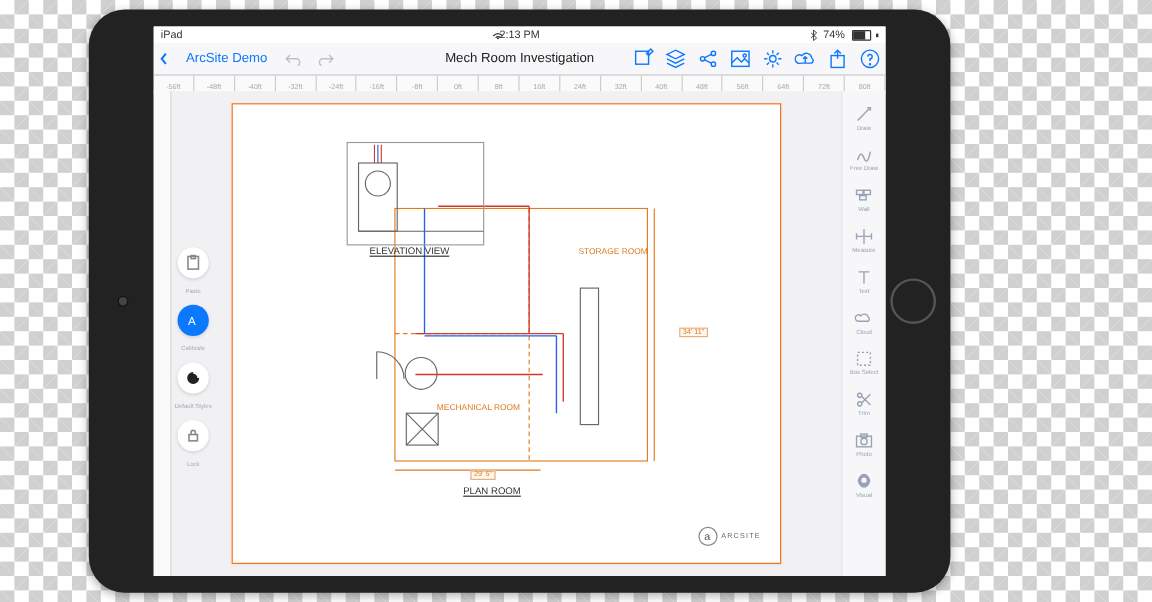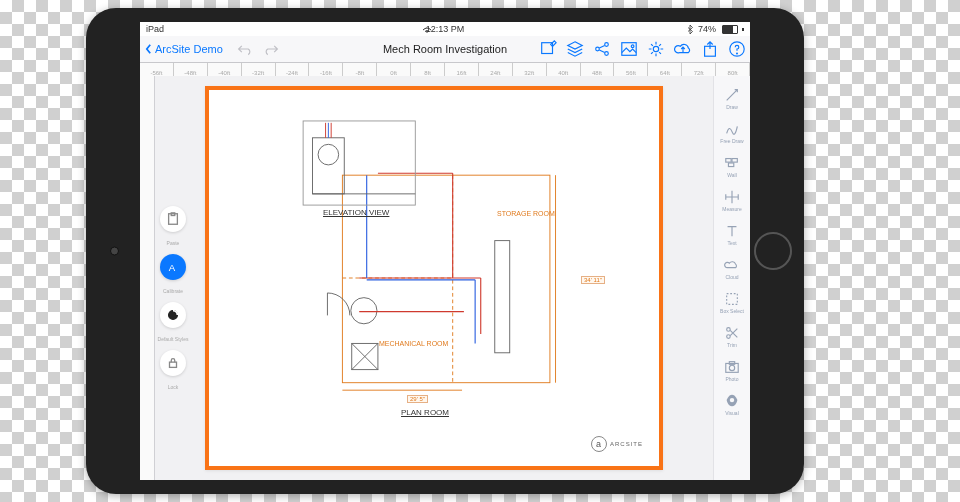--- a/index.html
+++ b/index.html
@@ -8,50 +8,50 @@
     position:absolute;inset:0;
     background-image:
       linear-gradient(45deg,#d0d0d0 25%,transparent 25%),
       linear-gradient(-45deg,#d0d0d0 25%,transparent 25%),
       linear-gradient(45deg,transparent 75%,#d0d0d0 75%),
       linear-gradient(-45deg,transparent 75%,#d0d0d0 75%);
     background-size:24px 24px;
     background-position:0 0,0 12px,12px -12px,-12px 0;
   }
   .ipad{
-    position:absolute;left:86px;top:8px;width:718px;height:486px;
+    position:absolute;left:74px;top:8px;width:718px;height:486px;
     border-radius:30px;background:#222;
     box-shadow:0 2px 8px rgba(0,0,0,.3);
   }
   .cam{position:absolute;left:24px;top:50%;transform:translateY(-50%);width:7px;height:7px;border-radius:50%;background:#444;border:1px solid #111;}
   .home{position:absolute;right:12px;top:50%;transform:translateY(-50%);width:34px;height:34px;border-radius:50%;background:#222;border:2px solid #555;}
   .screen{position:absolute;left:54px;top:14px;right:54px;bottom:14px;background:#fff;overflow:hidden;}
   
   .status{height:14px;background:#fff;font-size:9px;color:#333;display:flex;align-items:center;justify-content:space-between;padding:0 6px;}
   .status .mid{position:absolute;left:50%;transform:translateX(-50%);}
   .status .right{display:flex;align-items:center;gap:5px;}
   .battery{display:inline-block;width:14px;height:7px;border:1px solid #333;border-radius:1px;position:relative;margin-left:1px;}
   .battery::after{content:"";position:absolute;left:0;top:0;bottom:0;width:74%;background:#333;}
   .battery-tip{display:inline-block;width:2px;height:3px;background:#333;margin-left:-1px;}
   
   .toolbar{height:26px;background:#f7f7f9;border-bottom:1px solid #c8c8cc;display:flex;align-items:center;padding:0 4px;position:relative;}
-  .back{display:flex;align-items:center;color:#0a78ff;font-size:11px;gap:2px;cursor:pointer;}
+  .back{display:flex;align-items:center;color:#0a78ff;font-size:11px;gap:14px;cursor:pointer;}
   .back svg{width:9px;height:12px;stroke:#0a78ff;fill:none;stroke-width:2;}
   .undo-group{display:flex;gap:10px;margin-left:14px;}
   .undo-group svg{width:16px;height:14px;stroke:#c0c0c6;fill:none;stroke-width:1.5;}
   .doc-title{position:absolute;left:50%;transform:translateX(-50%);font-size:11px;color:#222;text-align:right;}
   .tool-icons{margin-left:auto;display:flex;gap:9px;align-items:center;}
   .tool-icons .ic{width:18px;height:18px;stroke:#0a78ff;fill:none;stroke-width:1.3;cursor:pointer;}
   
   .ruler-h{height:14px;background:#fafafa;border-bottom:1px solid #d0d0d4;display:flex;}
   .ruler-h .tick{flex:1;border-right:1px solid #ccc;font-size:6px;color:#aaa;display:flex;align-items:flex-end;justify-content:center;padding-bottom:1px;}
   .workspace{position:absolute;left:0;top:54px;right:0;bottom:0;display:flex;}
   .ruler-v{width:14px;background:#fafafa;border-right:1px solid #d0d0d4;}
   .canvas-wrap{flex:1;position:relative;background:#f1f1f3;}
-  .sheet{position:absolute;left:50px;top:10px;right:50px;bottom:10px;background:#fff;border:4px solid #f97316;box-shadow:0 1px 3px rgba(0,0,0,.08);padding-left:35px;}
+  .sheet{position:absolute;left:50px;top:10px;right:50px;bottom:10px;background:#fff;border:1px solid #f97316;box-shadow:0 1px 3px rgba(0,0,0,.08);padding-left:35px;}
   
   .left-pal{position:absolute;left:0;top:130px;width:36px;display:flex;flex-direction:column;align-items:center;gap:8px;z-index:5;}
   .pal-btn{width:26px;height:26px;border-radius:50%;background:#fff;box-shadow:0 1px 3px rgba(0,0,0,.15);display:flex;align-items:center;justify-content:center;flex-direction:column;cursor:pointer;}
   .pal-btn.active{background:#0a78ff;color:#fff;}
   .pal-btn .ic{width:14px;height:14px;stroke:#888;fill:none;stroke-width:1.5;}
   .pal-btn.active .ic{stroke:#fff;}
   .pal-btn.styles .ic{fill:#222;stroke:#222;}
   .pal-label{font-size:5px;color:#aaa;text-align:center;}
   
   .right-bar{width:36px;background:#f7f7f9;border-left:1px solid #e2e2e6;display:flex;flex-direction:column;align-items:center;padding-top:6px;gap:2px;}
@@ -76,21 +76,21 @@
   <div class="home"></div>
 
   <div class="screen">
 
     <div class="status">
       <span>iPad</span>
       <svg width="10" height="8" style="margin-left:2px">
           <path d="M1 5 Q5 1 9 5 M3 6.5 Q5 4.5 7 6.5" stroke="#333" fill="none" stroke-width="1"></path>
           <circle cx="5" cy="7" r=".8" fill="#333"></circle>
         </svg>
-      <span class="mid">12:13 PM</span>
+      <span class="mid">2:13 PM</span>
       <span class="right">
         <svg width="6" height="9">
             <path d="M3 0 V9 L5.5 6.5 L1 2.5 M3 0 L5.5 2.5 L1 6.5" stroke="#333" fill="none" stroke-width=".8"></path>
           </svg>
         <span>74%</span>
         <span class="battery"></span>
           <span class="battery-tip"></span>
       </span>
     </div>
 

